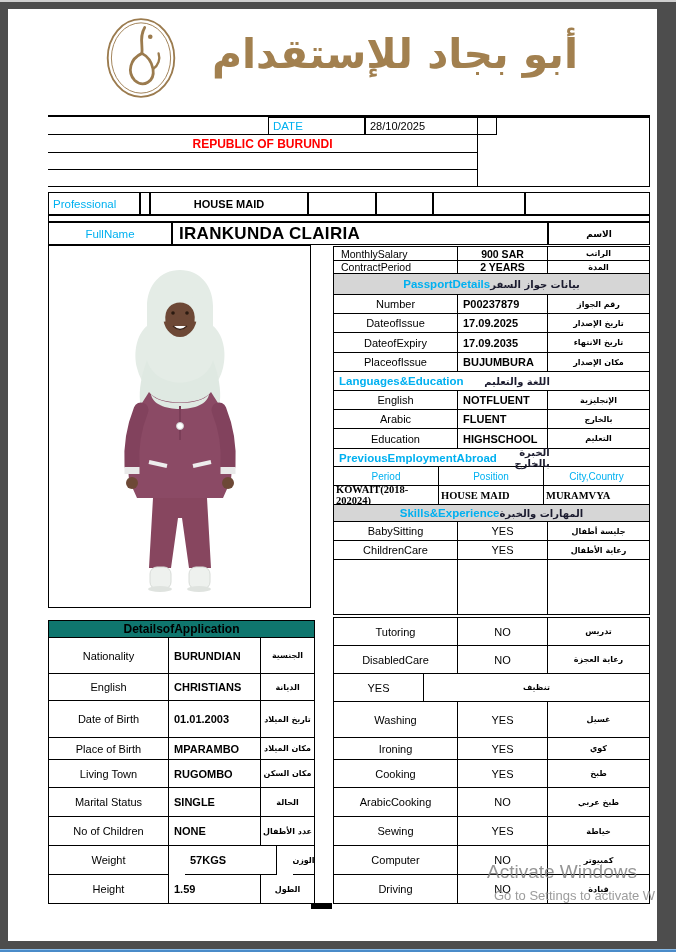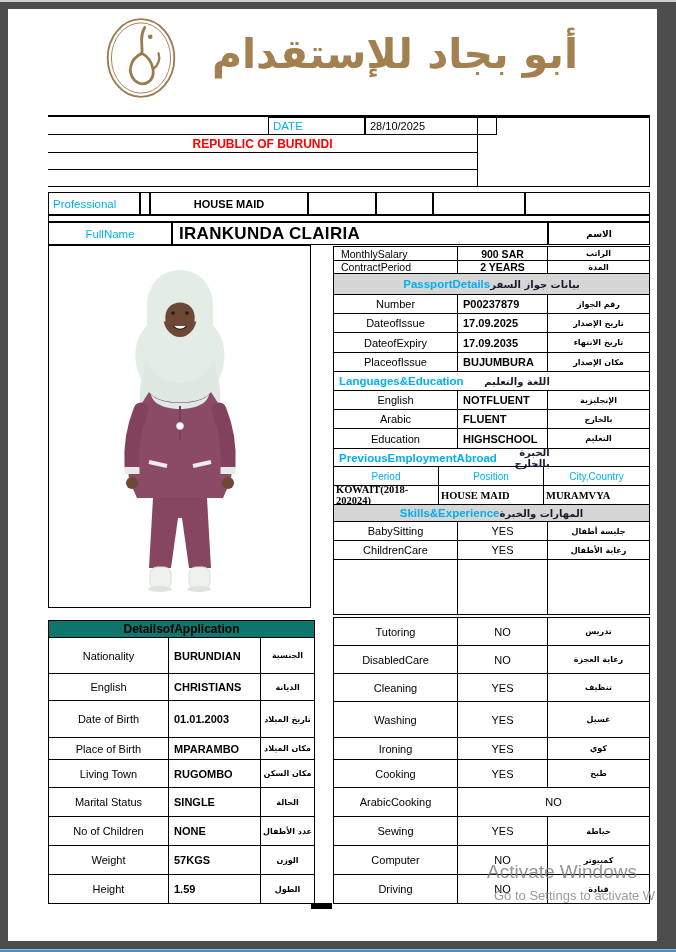--- a/index.html
+++ b/index.html
@@ -254,21 +254,21 @@
       <div class="trow" style="height: 29px;">
         <div class="tcell lbl" style="width: 120px;">Marital Status</div>
         <div class="tcell val left b" style="width: 92px;">SINGLE</div>
         <div class="tcell arcell ar" style="width: 55px;">الحالة</div>
       </div>
       <div class="trow" style="height: 29px;">
         <div class="tcell lbl" style="width: 120px;">No of Children</div>
         <div class="tcell val left b" style="width: 92px;">NONE</div>
         <div class="tcell arcell ar" style="width: 55px;">عدد الأطفال</div>
       </div>
-      <div class="trow" style="height: 29px;">
+      <div class="trow" style="height: 29px; gap: 16px;">
         <div class="tcell lbl" style="width: 120px;">Weight</div>
         <div class="tcell val left b" style="width: 92px;">57KGS</div>
         <div class="tcell arcell ar" style="width: 55px;">الوزن</div>
       </div>
       <div class="trow" style="height: 29px;">
         <div class="tcell lbl" style="width: 120px;">Height</div>
         <div class="tcell val left b" style="width: 92px;">1.59</div>
         <div class="tcell arcell ar" style="width: 55px;">الطول</div>
       </div>
     </div>
@@ -277,21 +277,20 @@
         <div class="tcell lbl" style="width: 124px;">Tutoring</div>
         <div class="tcell val" style="width: 90px;">NO</div>
         <div class="tcell arcell ar" style="width: 103px;">تدريس</div>
       </div>
       <div class="trow" style="height: 28px;">
         <div class="tcell lbl" style="width: 124px;">DisabledCare</div>
         <div class="tcell val" style="width: 90px;">NO</div>
         <div class="tcell arcell ar" style="width: 103px;">رعاية العجزة</div>
       </div>
       <div class="trow" style="height: 28px;">
-        <div class="tcell lbl" style="width: 124px;">Cleaning</div>
         <div class="tcell val" style="width: 90px;">YES</div>
         <div class="tcell arcell ar" style="width: 103px;">تنظيف</div>
       </div>
       <div class="trow" style="height: 36px;">
         <div class="tcell lbl" style="width: 124px;">Washing</div>
         <div class="tcell val" style="width: 90px;">YES</div>
         <div class="tcell arcell ar" style="width: 103px;">غسيل</div>
       </div>
       <div class="trow" style="height: 22px;">
         <div class="tcell lbl" style="width: 124px;">Ironing</div>
@@ -299,20 +298,21 @@
         <div class="tcell arcell ar" style="width: 103px;">كوي</div>
       </div>
       <div class="trow" style="height: 28px;">
         <div class="tcell lbl" style="width: 124px;">Cooking</div>
         <div class="tcell val" style="width: 90px;">YES</div>
         <div class="tcell arcell ar" style="width: 103px;">طبخ</div>
       </div>
       <div class="trow" style="height: 29px;">
         <div class="tcell lbl" style="width: 124px;">ArabicCooking</div>
         <div class="tcell val" style="width: 90px;">NO</div>
+        <div class="tcell arcell ar" style="width: 103px;">طبخ عربي</div>
       </div>
       <div class="trow" style="height: 29px;">
         <div class="tcell lbl" style="width: 124px;">Sewing</div>
         <div class="tcell val" style="width: 90px;">YES</div>
         <div class="tcell arcell ar" style="width: 103px;">خياطة</div>
       </div>
       <div class="trow" style="height: 29px;">
         <div class="tcell lbl" style="width: 124px;">Computer</div>
         <div class="tcell val" style="width: 90px;">NO</div>
         <div class="tcell arcell ar" style="width: 103px;">كمبيوتر</div>

